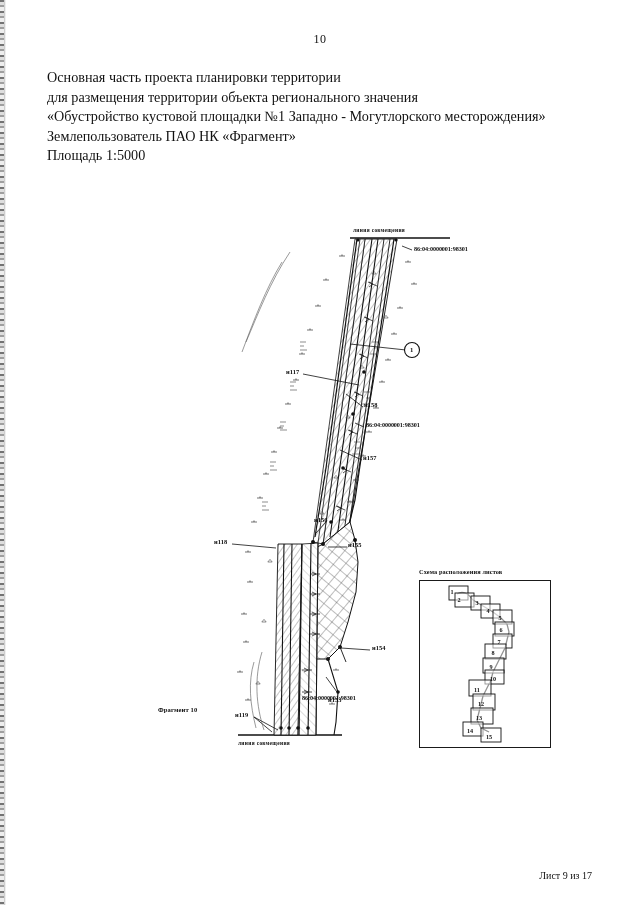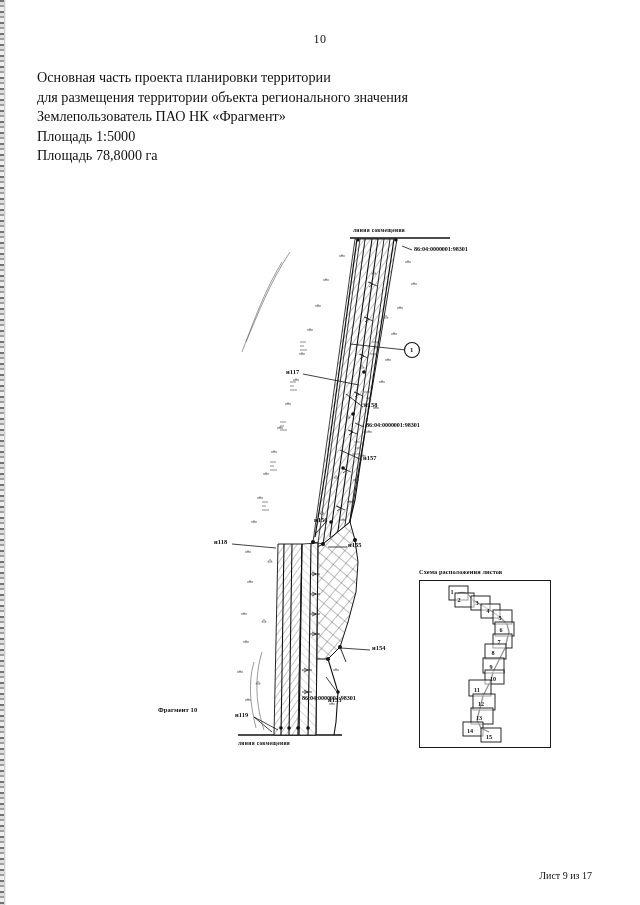--- a/index.html
+++ b/index.html
@@ -18,21 +18,21 @@
     position:absolute;left:4px;top:0;width:2px;height:905px;
     background:linear-gradient(to right,#bdbdbd,#ffffff);
   }
 
   .page-number{
     position:absolute;top:32px;left:0;width:640px;text-align:center;
     font-size:12px;letter-spacing:.5px;
   }
 
   .title-block{
-    position:absolute;left:37px;top:68px;width:545px;
+    position:absolute;left:47px;top:68px;width:545px;
     font-size:14.2px;line-height:19.6px;
   }
   .title-block div{white-space:nowrap;}
 
   
   .map{
     position:absolute;left:150px;top:222px;width:420px;height:540px;
   }
   .map svg{display:block;}
 
@@ -67,23 +67,23 @@
 <body>
 
 <div class="scan-edge"></div>
 <div class="scan-edge2"></div>
 
 <div class="page-number">10</div>
 
 <div class="title-block">
   <div>Основная часть проекта планировки территории</div>
   <div>для размещения территории объекта  регионального значения</div>
+  <div>«Обустройство кустовой площадки №1 Западно - Могутлорского месторождения»</div>
   <div>Землепользователь  ПАО НК «Фрагмент»</div>
   <div>Площадь 1:5000</div>
-  <div>Площадь 78,8000 га</div>
 </div>
 
 <div class="map">
 
   <svg width="420" height="540" viewBox="0 0 420 540">
     <defs>
 
       <pattern id="hatchA" width="5" height="5" patternUnits="userSpaceOnUse" patternTransform="rotate(35)">
         <rect width="5" height="5" fill="#ffffff"></rect>
         <line x1="0" y1="0" x2="0" y2="5" stroke="#6e6e6e" stroke-width="0.8"></line>

